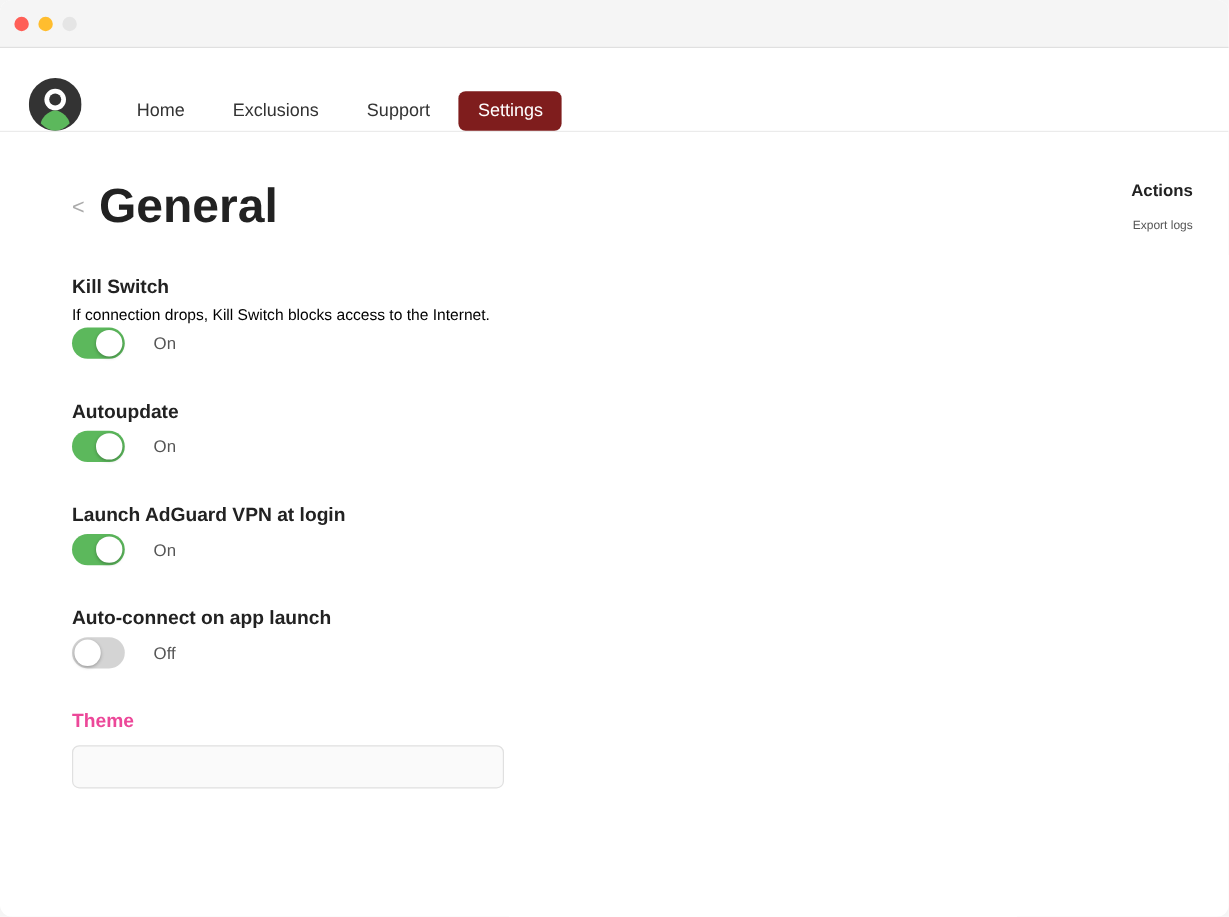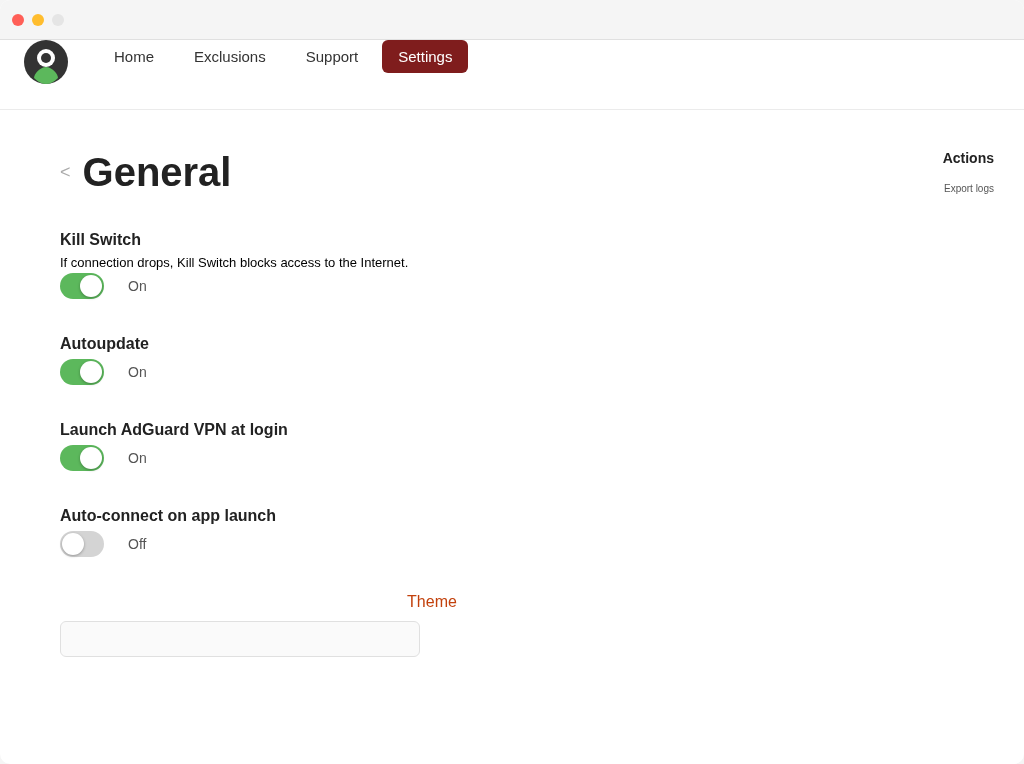--- a/index.html
+++ b/index.html
@@ -49,21 +49,21 @@
     }
 
     .traffic-light.close { background: #ff5f57; }
     .traffic-light.minimize { background: #ffbd2e; }
     .traffic-light.maximize { background: #e5e5e5; }
 
     .navbar {
       height: 70px;
       background: #ffffff;
       display: flex;
-      align-items: flex-start;
+      align-items: flex-end;
       padding: 0 24px;
       gap: 0;
       border-bottom: 1px solid #ebebeb;
       flex-shrink: 0;
     }
 
     .logo {
       width: 44px;
       height: 44px;
       margin-right: 30px;
@@ -209,24 +209,23 @@
       font-size: 14px;
       color: #555;
     }
 
     .theme-section {
       margin-bottom: 36px;
     }
 
     .theme-label {
       font-size: 16px;
-      font-weight: 400;
-      color: #c2410c;
+      font-weight: 700;
+      color: #ec4899;
       margin-bottom: 10px;
-      text-align: center;
     }
 
     .theme-input-placeholder {
       width: 360px;
       height: 36px;
       border: 1px solid #e0e0e0;
       border-radius: 6px;
       background: #fafafa;
     }
 

